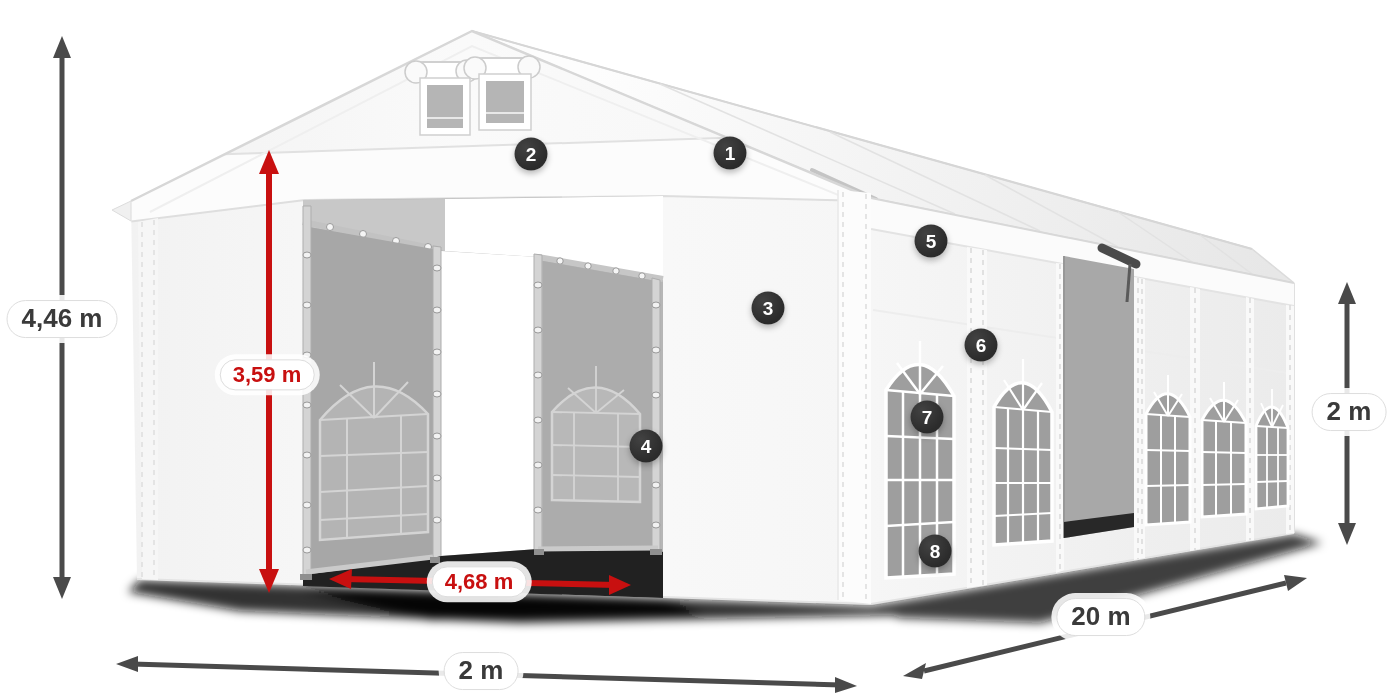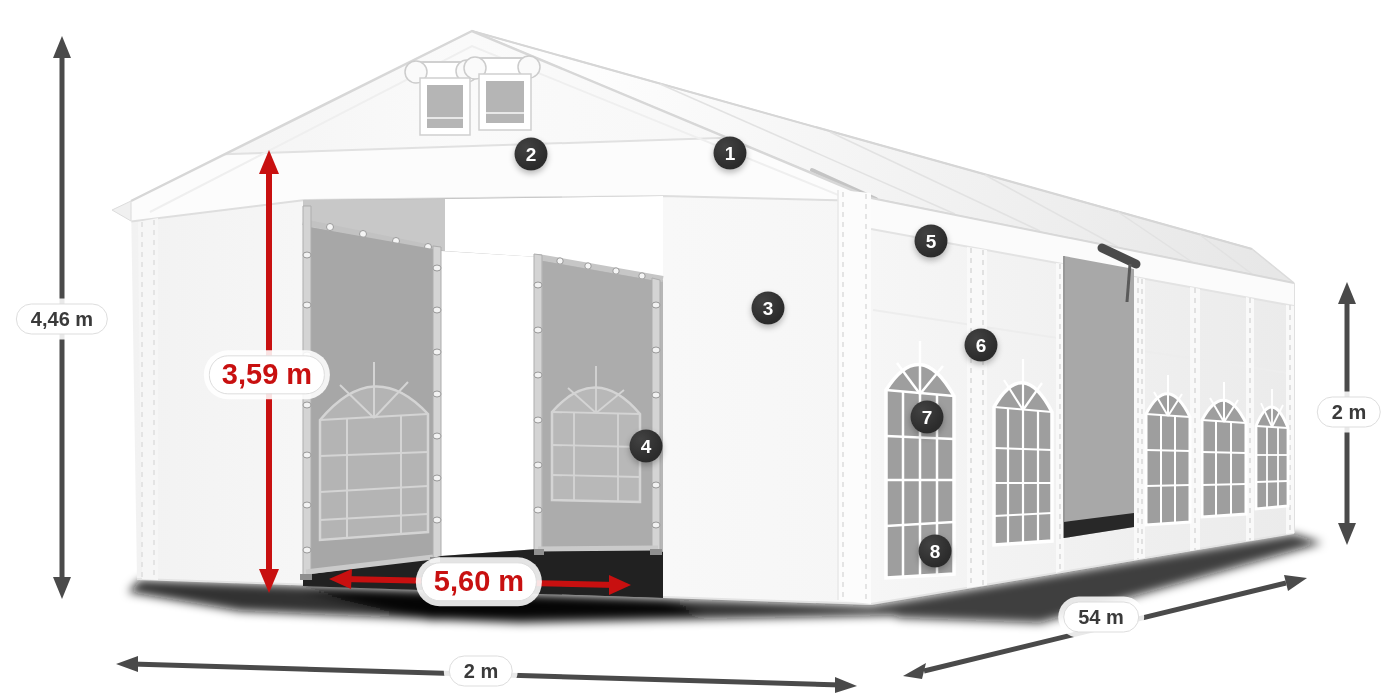--- a/index.html
+++ b/index.html
@@ -6,22 +6,22 @@
   .stage{position:relative;width:1400px;height:700px;background:#fff;overflow:hidden;
          font-family:"Liberation Sans", sans-serif;}
   .stage svg{position:absolute;left:0;top:0;}
 
   
   .pill{position:absolute;transform:translate(-50%,-50%);
         background:var(--pill-bg,#fff);
         border:1px solid var(--pill-border,#ddd);
         border-radius:19px;font-weight:bold;white-space:nowrap;line-height:1.15;
         box-shadow:0 0 0 5px rgba(255,255,255,.88);z-index:5;}
-  .pill.big{font-size:20px;padding:3px 14px;color:var(--label-text,#3a3a3a);}
-  .pill.small{font-size:29px;padding:2px 12px;}
+  .pill.big{font-size:26px;padding:3px 14px;color:var(--label-text,#3a3a3a);}
+  .pill.small{font-size:22px;padding:2px 12px;}
   .pill.red{color:var(--dimension-red,#c81010);}
 
   
   .badge{position:absolute;transform:translate(-50%,-50%);width:33px;height:33px;border-radius:50%;
          background:radial-gradient(circle at 35% 30%, #424242, var(--marker-bg,#2b2b2b) 70%);
          color:var(--marker-text,#fff);font-weight:bold;font-size:19px;
          display:flex;align-items:center;justify-content:center;
          box-shadow:0 3px 6px rgba(0,0,0,.28);z-index:6;cursor:pointer;}
 
   
@@ -357,23 +357,23 @@
     <g>
       <line class="arrow-red-line" x1="344" y1="579" x2="616" y2="585" stroke-width="6"></line>
       <polygon class="arrow-red-head" points="329,579 352,569 351,589"></polygon>
       <polygon class="arrow-red-head" points="631,585 609,575 609,595"></polygon>
     </g>
   </g>
 </svg>
 
 <div class="pill big" style="left:62px;  top:319px;">4,46 m</div>
 <div class="pill small red" style="left:267px; top:375px;">3,59 m</div>
-<div class="pill small red" style="left:479px; top:582px;">5,60 m</div>
+<div class="pill small red" style="left:479px; top:582px;">4,68 m</div>
 <div class="pill big" style="left:481px; top:671px;">2 m</div>
-<div class="pill big" style="left:1101px;top:617px;">54 m</div>
+<div class="pill big" style="left:1101px;top:617px;">20 m</div>
 <div class="pill big" style="left:1349px;top:412px;">2 m</div>
 
 <div class="badge" style="left:730px; top:153px;">1</div>
 <div class="badge" style="left:531px; top:154px;">2</div>
 <div class="badge" style="left:768px; top:308px;">3</div>
 <div class="badge" style="left:646px; top:446px;">4</div>
 <div class="badge" style="left:931px; top:241px;">5</div>
 <div class="badge" style="left:981px; top:345px;">6</div>
 <div class="badge" style="left:927px; top:417px;">7</div>
 <div class="badge" style="left:935px; top:551px;">8</div>

